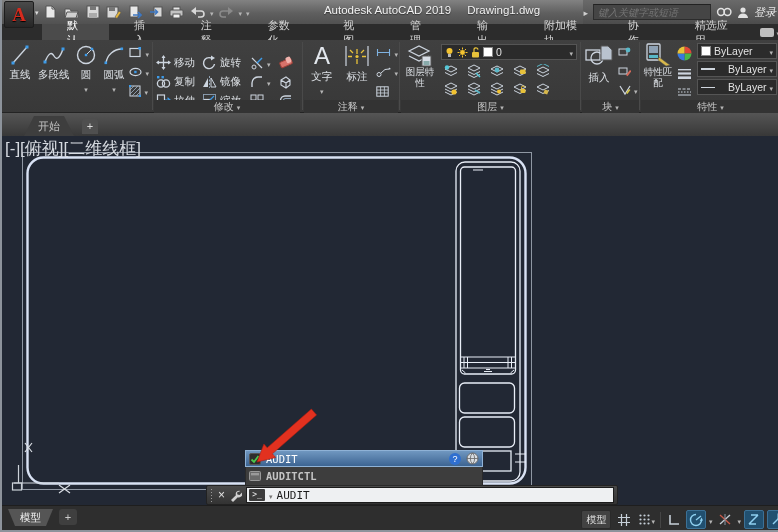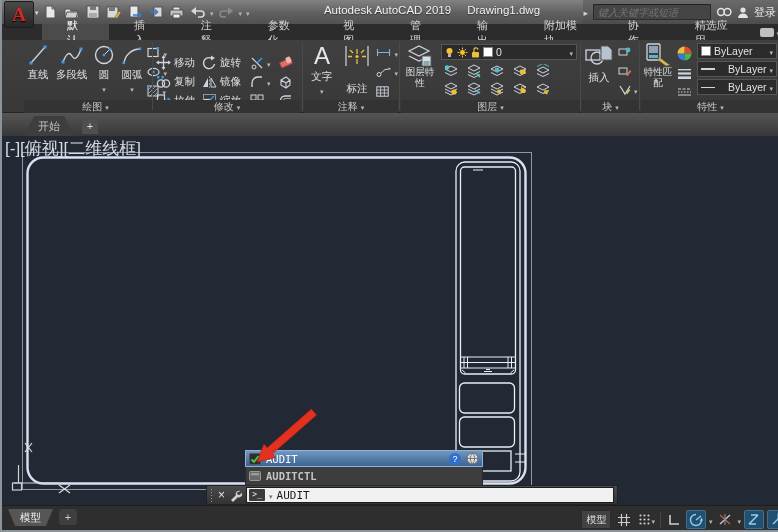--- a/index.html
+++ b/index.html
@@ -20,21 +20,21 @@
   .qat { position:absolute; left:40px; top:3px; height:18px; display:flex; align-items:center; gap:4px; }
   .qat .qbtn { width:17px; height:17px; display:flex; align-items:center; justify-content:center; }
   .tb-title { position:absolute; left:300px; top:4px; width:260px; text-align:center; color:#f2f2f2;
     font-size:11.5px; text-shadow:0 1px 1px #333; white-space:nowrap; }
   .tb-title span { padding:0 8px; }
   .searchwrap { position:absolute; right:0; top:0; height:24px; display:flex; align-items:center;
     gap:5px; padding-right:4px; background:linear-gradient(#6a6a6a,#4c4c4c); }
   .chev::after { content:"▸"; color:#cfcfcf; font-size:9px; }
   .searchbox { width:118px; height:16px; background:#454545; border:1px solid #2c2c2c;
     border-top-color:#222; color:#9a9a9a; font-style:italic; font-size:10px; padding:0 4px; outline:none; }
-  .signin { color:#e8e8e8; font-size:11px; }
+  .signin { color:#e8e8e8; font-size:11px;font-style:italic; }
 
   
   .ribbontabs { position:absolute; left:0; top:24px; width:778px; height:16px; background:#2c2c2c;
     display:flex; align-items:stretch; padding-left:40px; }
   .rtab { padding:1px 25px 0; display:flex; align-items:center; color:#d6d6d6; font-size:11px; cursor:default; }
   .rtab.active { background:#4b4b4b; color:#fff; }
   .ribbon-toggle { margin-left:6px; display:flex; align-items:center; gap:3px; }
   .ribbon-toggle .box { width:14px; height:9px; background:#bfbfbf; border-radius:2px; }
 
   
@@ -222,21 +222,21 @@
     <div class="rtab">协作</div>
     <div class="rtab">精选应用</div>
     <div class="ribbon-toggle">
       <span class="box"></span>
       <span class="cdn"></span>
     </div>
   </div>
 
   <div class="ribbon">
 
-    <div class="panel" style="left:22px; width:143px;">
+    <div class="panel" style="left:4px; width:143px;">
       <div style="display:flex; gap:2px; padding-top:3px;">
         <div class="toolcol" style="width:31px;">
           <svg width="22" height="24">
               <path d="M4 20 L18 4" stroke="#cdd5df" stroke-width="1.4"></path>
               <rect x="2.5" y="18.5" width="3" height="3" fill="#3d9be9"></rect>
               <rect x="16.5" y="2.5" width="3" height="3" fill="#3d9be9"></rect>
             </svg>
           <span class="tlabel">直线</span>
         </div>
         <div class="toolcol" style="width:40px;">
@@ -285,21 +285,20 @@
             <svg width="12" height="12">
                 <rect x="1" y="1" width="10" height="10" fill="none" stroke="#cdd5df"></rect>
                 <path d="M1 5 L5 1 M1 9 L9 1 M3 11 L11 3 M7 11 L11 7" stroke="#9fb4c8" stroke-width="0.8"></path>
                 <rect x="0" y="0" width="2.2" height="2.2" fill="#3d9be9"></rect>
                 <rect x="9.8" y="9.8" width="2.2" height="2.2" fill="#3d9be9"></rect>
               </svg>
             <span class="cdn"></span>
           </div>
         </div>
       </div>
-      <div class="plabel"><span>绘图</span> <span class="cdn"></span></div>
     </div>
     <div class="psep" style="left:150px;"></div>
 
     <div class="panel" style="left:152px; width:146px;">
       <div style="display:grid; grid-template-columns:46px 48px 28px 20px; grid-auto-rows:19px; padding-top:13px; padding-left:2px; align-items:center;">
         <div class="hrow">
           <svg width="15" height="15">
               <path d="M7.5 1 V14 M1 7.5 H14" stroke="#cdd5df" stroke-width="1.3"></path>
               <path d="M7.5 0 l2 3 h-4 z M7.5 15 l2 -3 h-4 z M0 7.5 l3 -2 v4 z M15 7.5 l-3 -2 v4 z" fill="#cdd5df"></path>
             </svg>
@@ -391,21 +390,21 @@
 
     <div class="panel" style="left:302px; width:94px;">
       <div style="display:flex; gap:2px; padding-top:3px; padding-left:2px;">
         <div class="toolcol" style="width:32px;">
           <svg width="26" height="26">
               <text x="13" y="21" text-anchor="middle" font-size="24" font-family="Liberation Sans,sans-serif" fill="#e3e8ee">A</text>
             </svg>
           <span class="tlabel">文字</span>
           <span class="cdn"></span>
         </div>
-        <div class="toolcol" style="width:36px;gap:12px;">
+        <div class="toolcol" style="width:36px;">
           <svg width="30" height="26">
               <path d="M4 3 V23 M26 3 V23" stroke="#cdd5df" stroke-width="1.2"></path>
               <g stroke="#e8c23a" stroke-width="1.3">
                 <path d="M15 11 v-5 M15 16 v5 M10 13.5 h-4 M20 13.5 h4 M11 10 l-3 -3 M19 10 l3 -3"></path>
               </g>
               <circle cx="15" cy="13.5" r="1.6" fill="#e8c23a"></circle>
             </svg>
           <span class="tlabel">标注</span>
         </div>
         <div class="smallstack" style="width:22px;">

